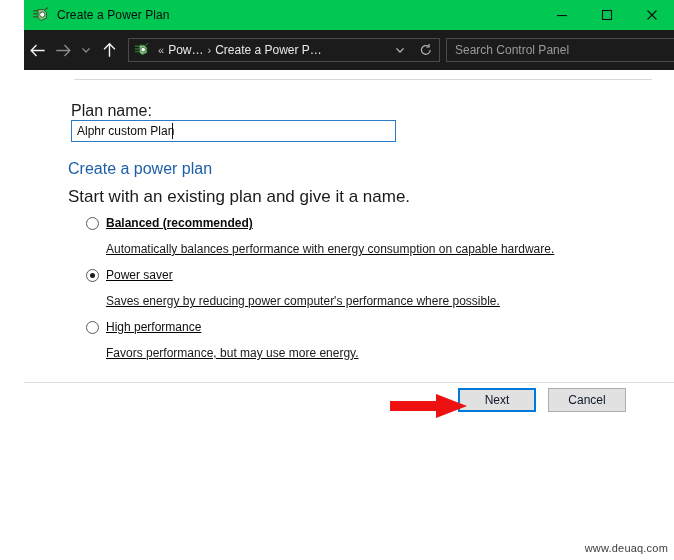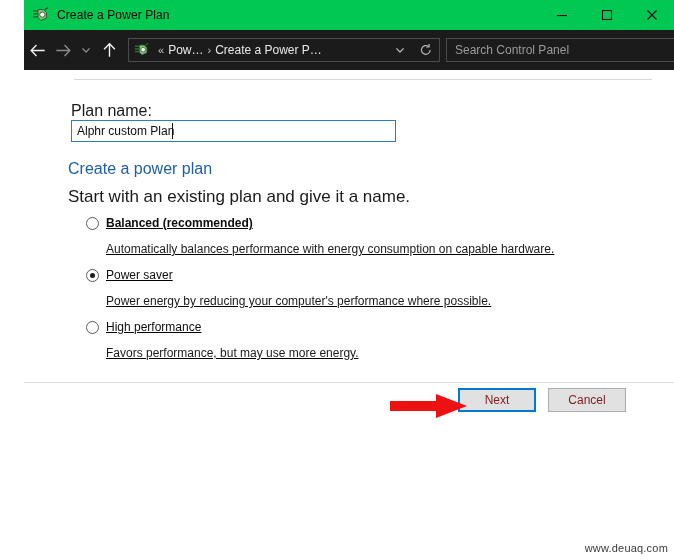--- a/index.html
+++ b/index.html
@@ -252,21 +252,21 @@
   }
   .dlg-btn {
     position: absolute;
     top: 5px;
     width: 78px; height: 24px;
     background: #e1e1e1;
     border: 1px solid #adadad;
     box-sizing: border-box;
     font-family: "Liberation Sans", sans-serif;
     font-size: 12px;
-    color: #7f1d1d;
+    color: #0f172a;
     display: flex;
     align-items: center;
     justify-content: center;
     cursor: default;
   }
   #next-button {
     right: 138px;
     border: 2px solid #0078d7;
     background: #e1e1e1;
   }
@@ -404,21 +404,21 @@
         <span class="opt-label bold">Balanced (recommended)</span>
       </div>
       <div class="opt-desc">Automatically balances performance with energy consumption on capable hardware.</div>
     </div>
 
     <div class="option" style="top:198px">
       <div class="opt-row">
         <span class="radio checked"></span>
         <span class="opt-label">Power saver</span>
       </div>
-      <div class="opt-desc">Power energy by reducing your computer's performance where possible.</div>
+      <div class="opt-desc">Saves energy by reducing power computer's performance where possible.</div>
     </div>
 
     <div class="option" style="top:250px">
       <div class="opt-row">
         <span class="radio"></span>
         <span class="opt-label">High performance</span>
       </div>
       <div class="opt-desc">Favors performance, but may use more energy.</div>
     </div>
 

